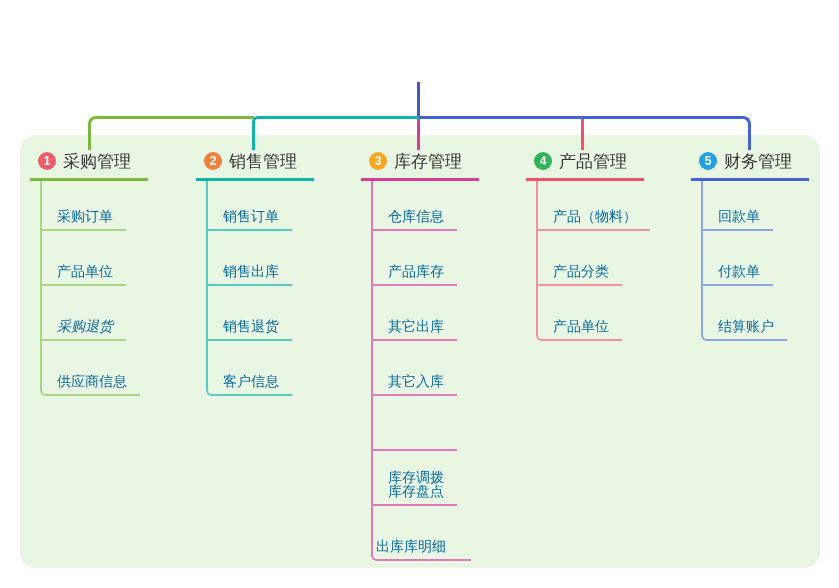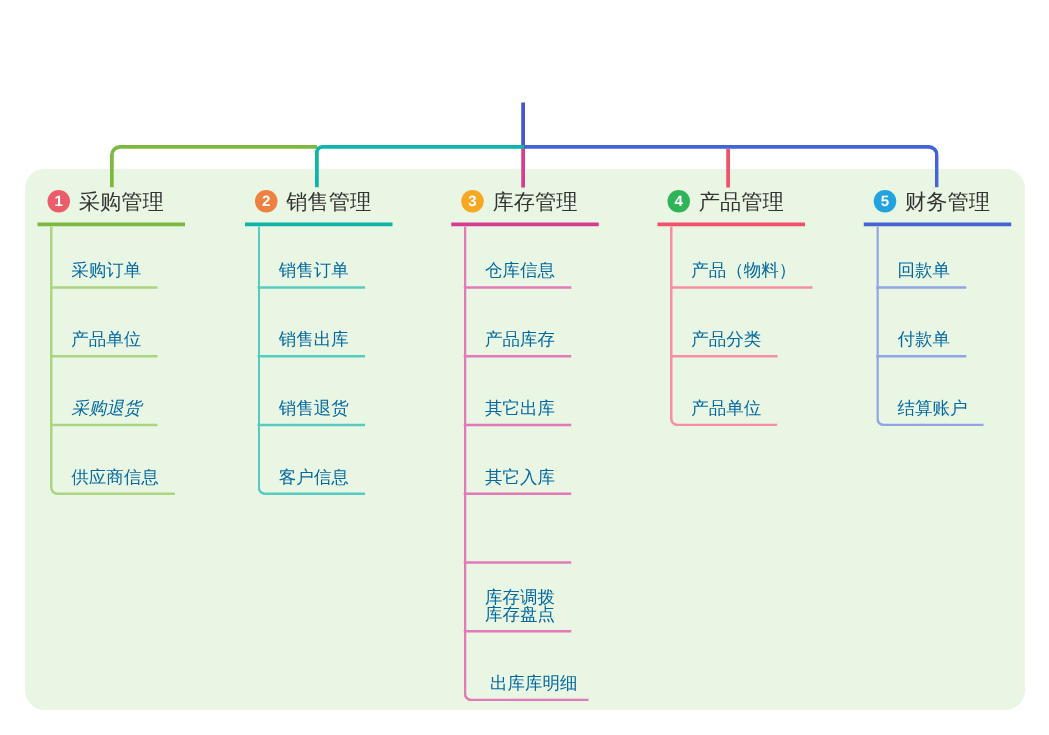--- a/index.html
+++ b/index.html
@@ -67,21 +67,21 @@
       <div class="child-label" style="left: 388px; top: 261px;">产品库存</div>
       <div style="position: absolute; left: 371px; top: 284px; width: 86px; height: 2px; background: rgb(227, 121, 182);"></div>
       <div class="child-label" style="left: 388px; top: 316px;">其它出库</div>
       <div style="position: absolute; left: 371px; top: 339px; width: 86px; height: 2px; background: rgb(227, 121, 182);"></div>
       <div class="child-label" style="left: 388px; top: 371px;">其它入库</div>
       <div style="position: absolute; left: 371px; top: 394px; width: 86px; height: 2px; background: rgb(227, 121, 182);"></div>
       <div class="child-label" style="left: 388px; top: 436px; margin-top: 31px;">库存调拨</div>
       <div style="position: absolute; left: 371px; top: 449px; width: 86px; height: 2px; background: rgb(227, 121, 182);"></div>
       <div class="child-label" style="left: 388px; top: 481px; text-align: center;">库存盘点</div>
       <div style="position: absolute; left: 371px; top: 504px; width: 86px; height: 2px; background: rgb(227, 121, 182);"></div>
-      <div class="child-label" style="left: 392px; top: 536px;">出库库明细</div>
+      <div class="child-label" style="left: 376px; top: 536px;">出库库明细</div>
       <div class="branch-title" style="left: 534px; top: 150px;">
         <span class="badge" style="background: rgb(47, 180, 87);">4</span>
         <span class="branch-label">产品管理</span>
       </div>
       <div style="position: absolute; left: 526px; top: 178px; width: 118px; height: 3px; background: rgb(242, 80, 107);"></div>
       <div style="position: absolute; left: 536px; top: 181px; width: 86px; height: 160px; box-sizing: border-box; border-left: 2px solid rgb(246, 143, 164); border-bottom: 2px solid rgb(246, 143, 164); border-bottom-left-radius: 6px;"></div>
       <div class="child-label" style="left: 553px; top: 206px;">产品（物料）</div>
       <div style="position: absolute; left: 536px; top: 229px; width: 114px; height: 2px; background: rgb(246, 143, 164);"></div>
       <div class="child-label" style="left: 553px; top: 261px;">产品分类</div>
       <div style="position: absolute; left: 536px; top: 284px; width: 86px; height: 2px; background: rgb(246, 143, 164);"></div>

